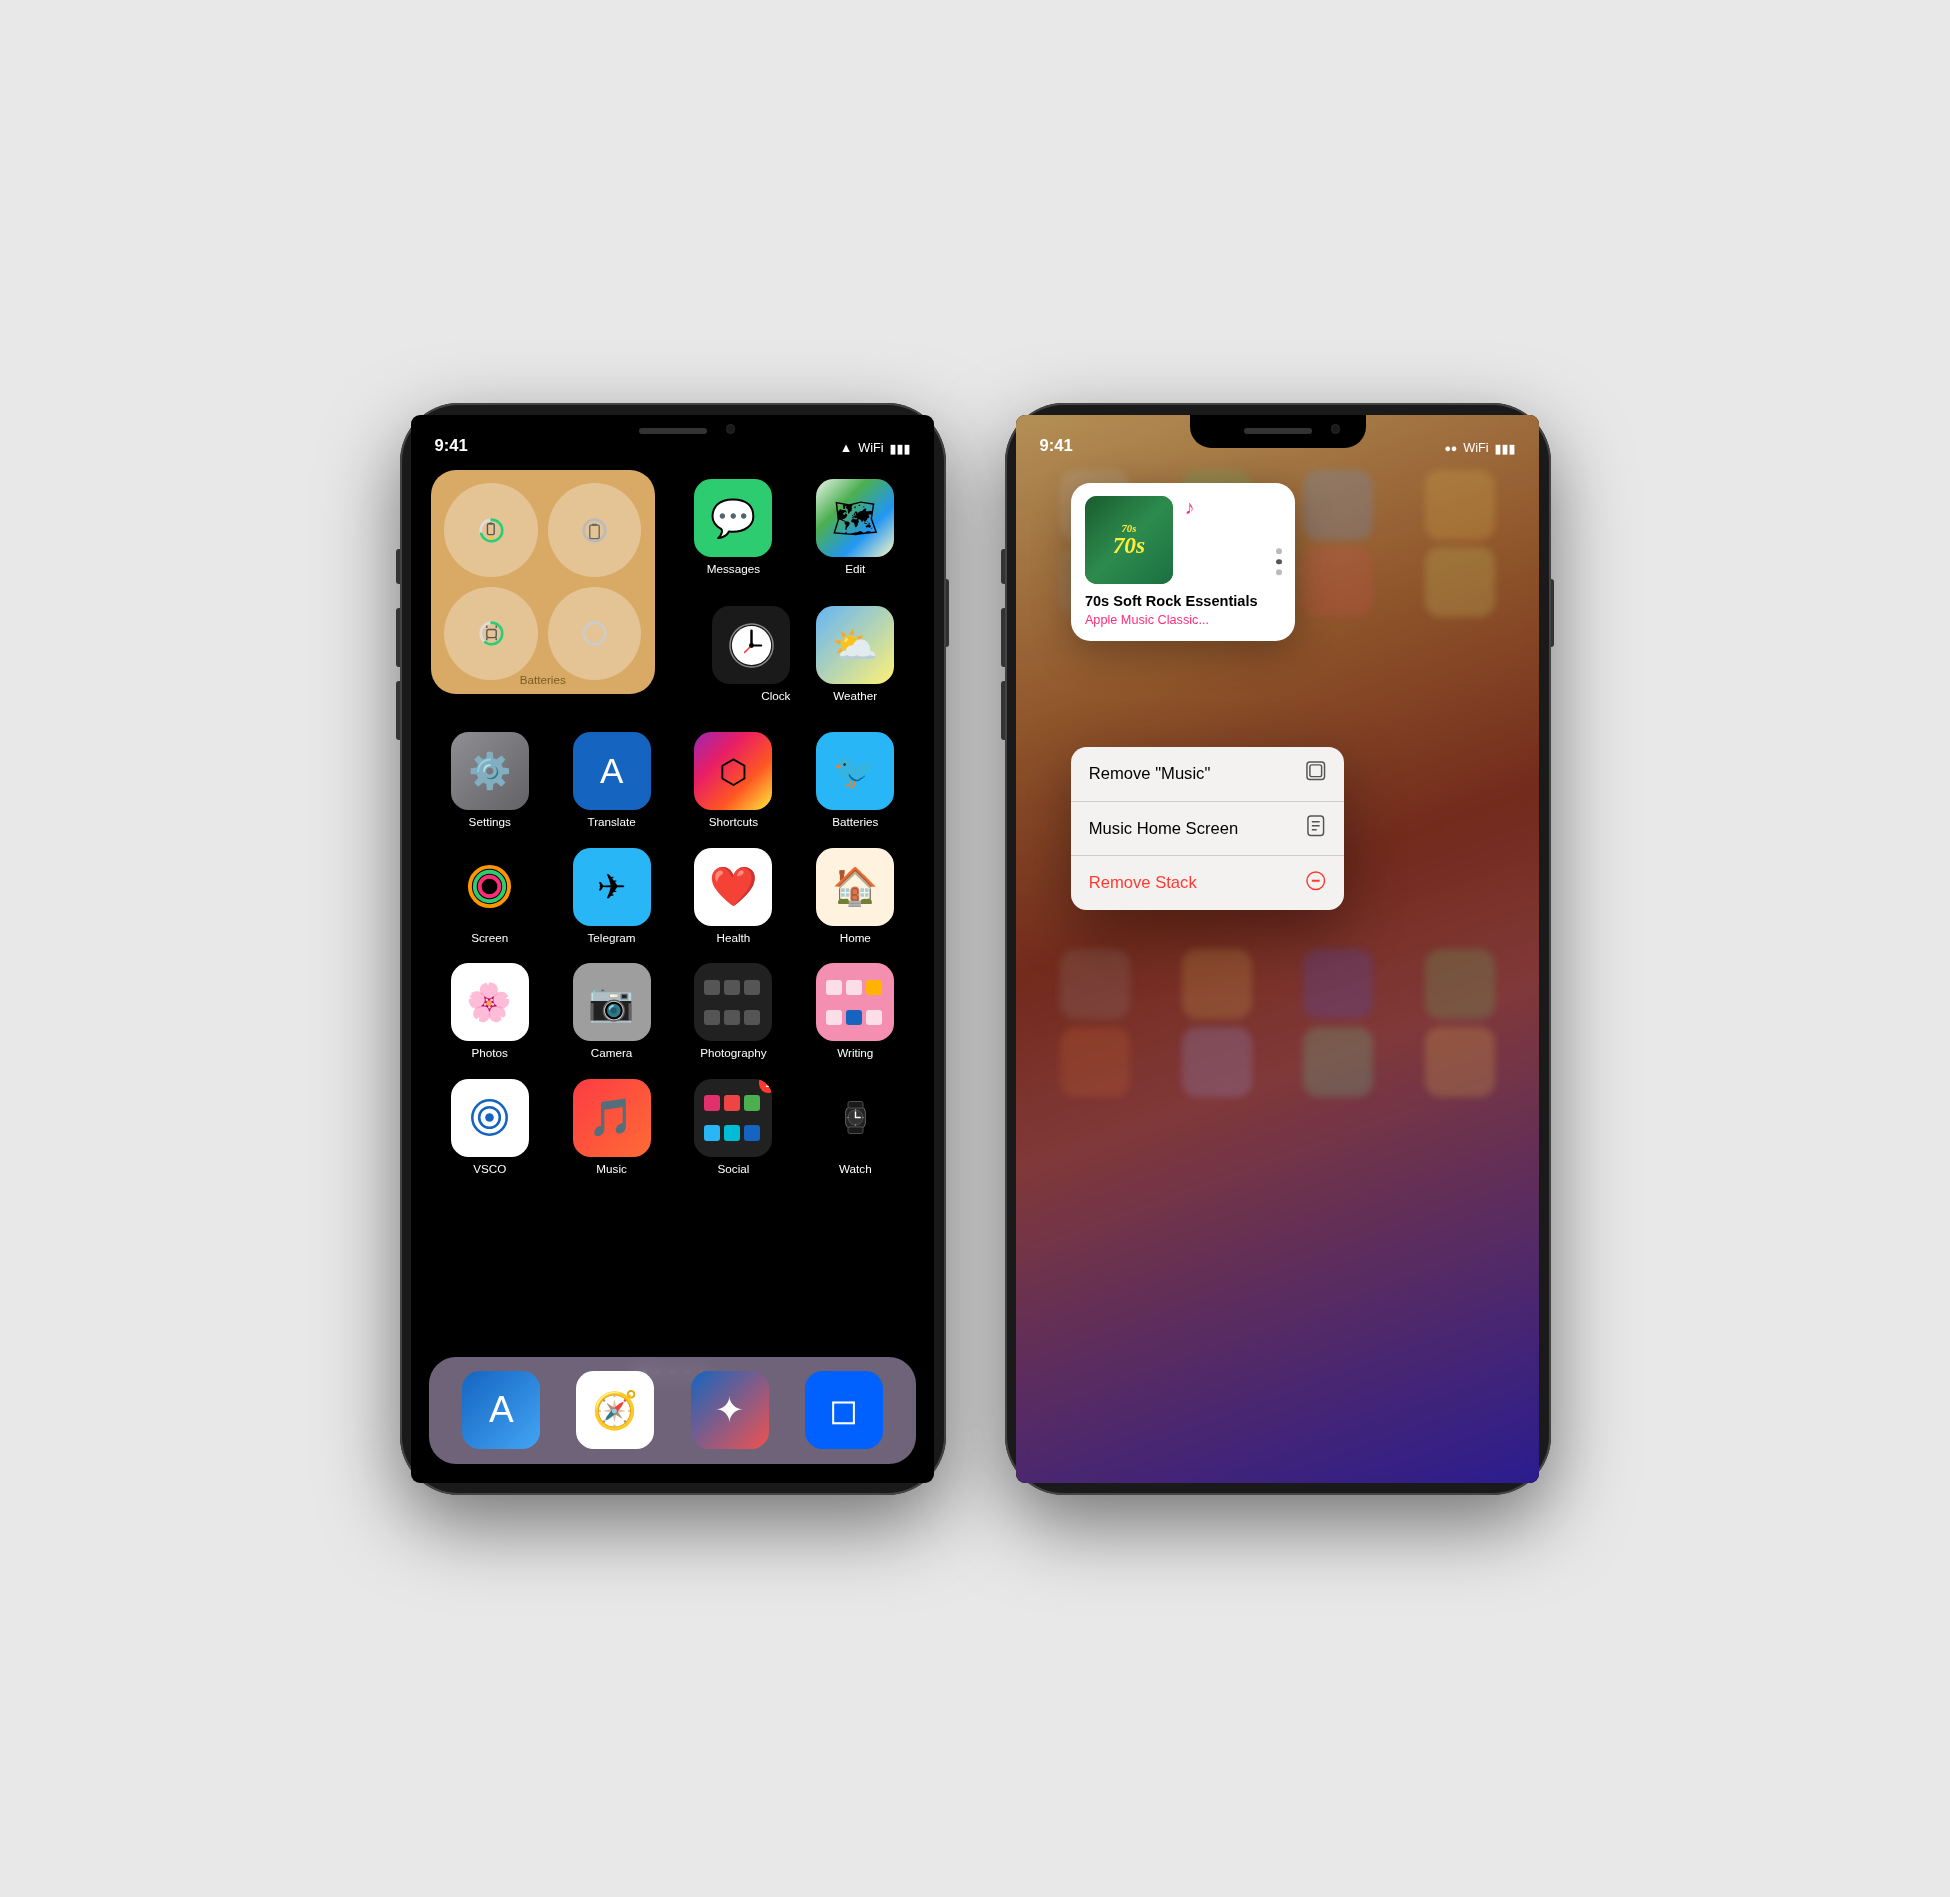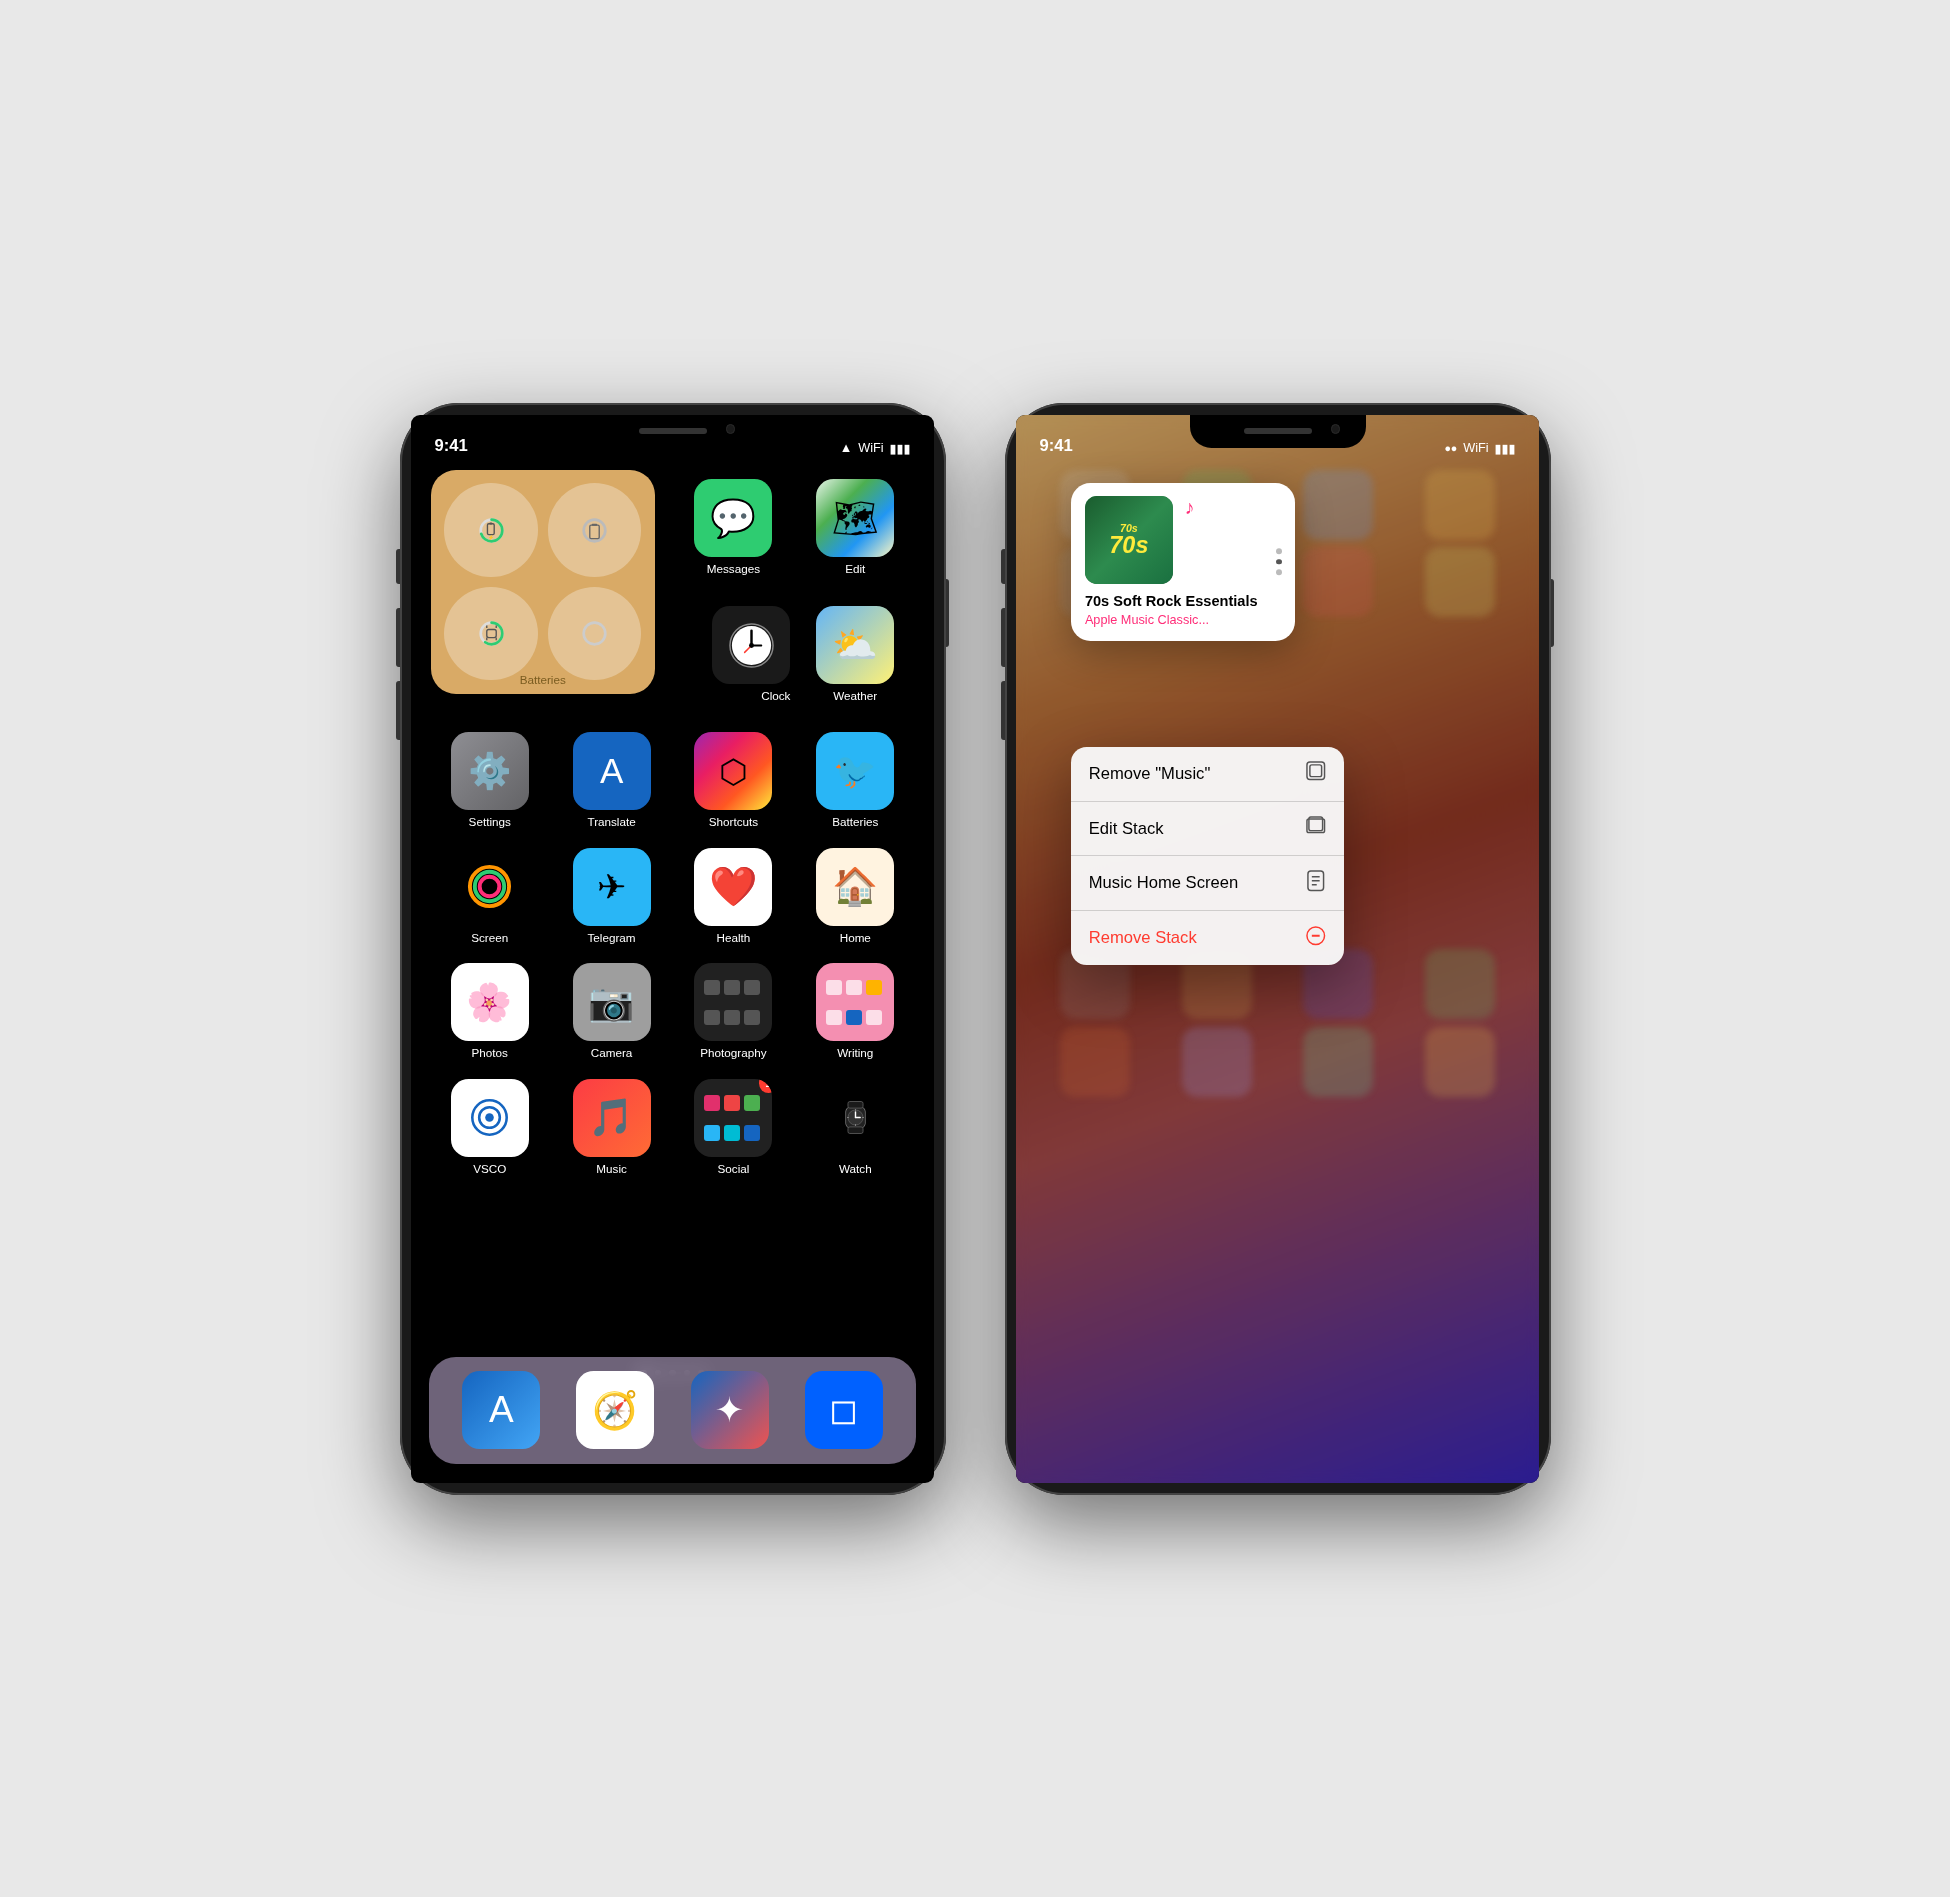--- a/index.html
+++ b/index.html
@@ -216,20 +216,21 @@
       background: linear-gradient(135deg, #2d8b4e, #1a5c2e);
       display: flex;
       align-items: center;
       justify-content: center;
       font-size: 31px;
       font-weight: 900;
       color: #fff;
       flex-shrink: 0;
       overflow: hidden;
       position: relative;
+      font-family: Liberation Serif, serif;
     }
 
     
     .context-menu {
       position: absolute;
       top: 332px;
       left: 55px;
       width: 273px;
       background: rgba(248,248,248,0.97);
       border-radius: 15.6px;
@@ -695,29 +696,20 @@
         <div class="menu-item">
           <span class="menu-item-label">Remove "Music"</span>
           <span class="menu-item-icon">
             <svg width="21.5" height="21.5" viewBox="0 0 22 22">
               <rect x="2" y="2" width="18" height="18" rx="3" fill="none" stroke="#555" stroke-width="1.5"></rect>
               <rect x="5" y="5" width="12" height="12" rx="2" fill="none" stroke="#555" stroke-width="1.5"></rect>
             </svg>
           </span>
         </div>
         <div class="menu-item">
-          <span class="menu-item-label">Edit Stack</span>
-          <span class="menu-item-icon">
-            <svg width="21.5" height="21.5" viewBox="0 0 22 22">
-              <rect x="2" y="4" width="18" height="14" rx="2" fill="none" stroke="#555" stroke-width="1.5"></rect>
-              <rect x="4" y="2" width="14" height="14" rx="2" fill="none" stroke="#555" stroke-width="1.5"></rect>
-            </svg>
-          </span>
-        </div>
-        <div class="menu-item">
           <span class="menu-item-label">Music Home Screen</span>
           <span class="menu-item-icon">
             <svg width="21.5" height="21.5" viewBox="0 0 22 22">
               <rect x="3" y="1" width="16" height="20" rx="3" fill="none" stroke="#555" stroke-width="1.5"></rect>
               <line x1="7" y1="7" x2="15" y2="7" stroke="#555" stroke-width="1.5"></line>
               <line x1="7" y1="11" x2="15" y2="11" stroke="#555" stroke-width="1.5"></line>
               <line x1="7" y1="15" x2="12" y2="15" stroke="#555" stroke-width="1.5"></line>
             </svg>
           </span>
         </div>

